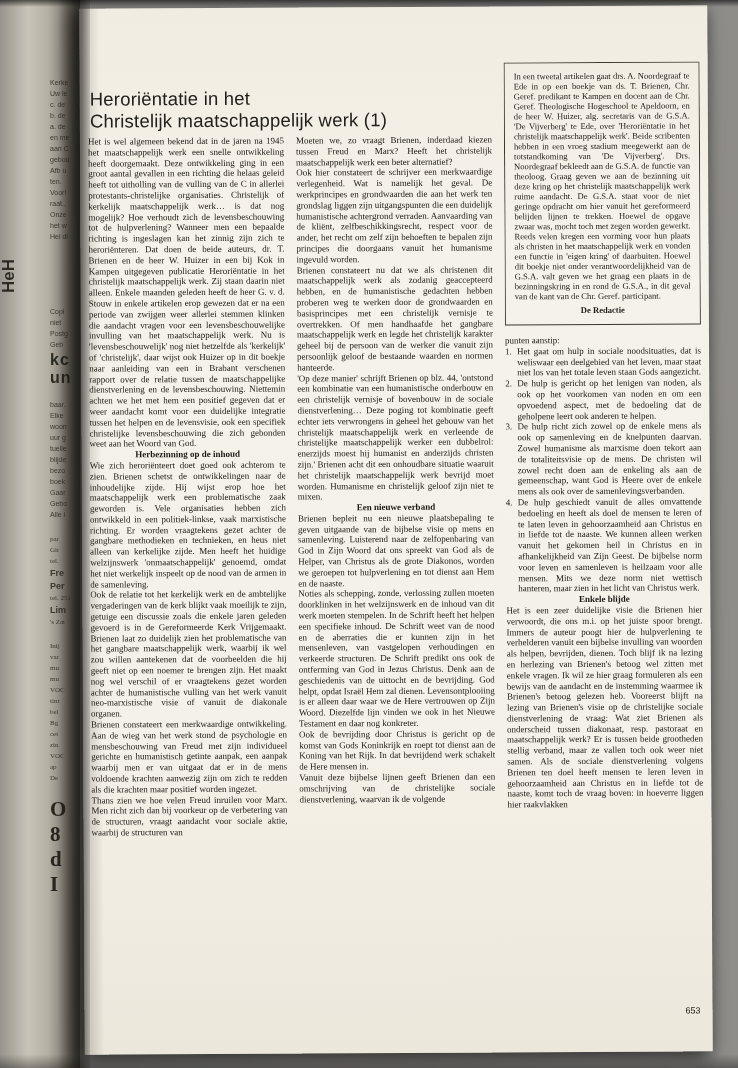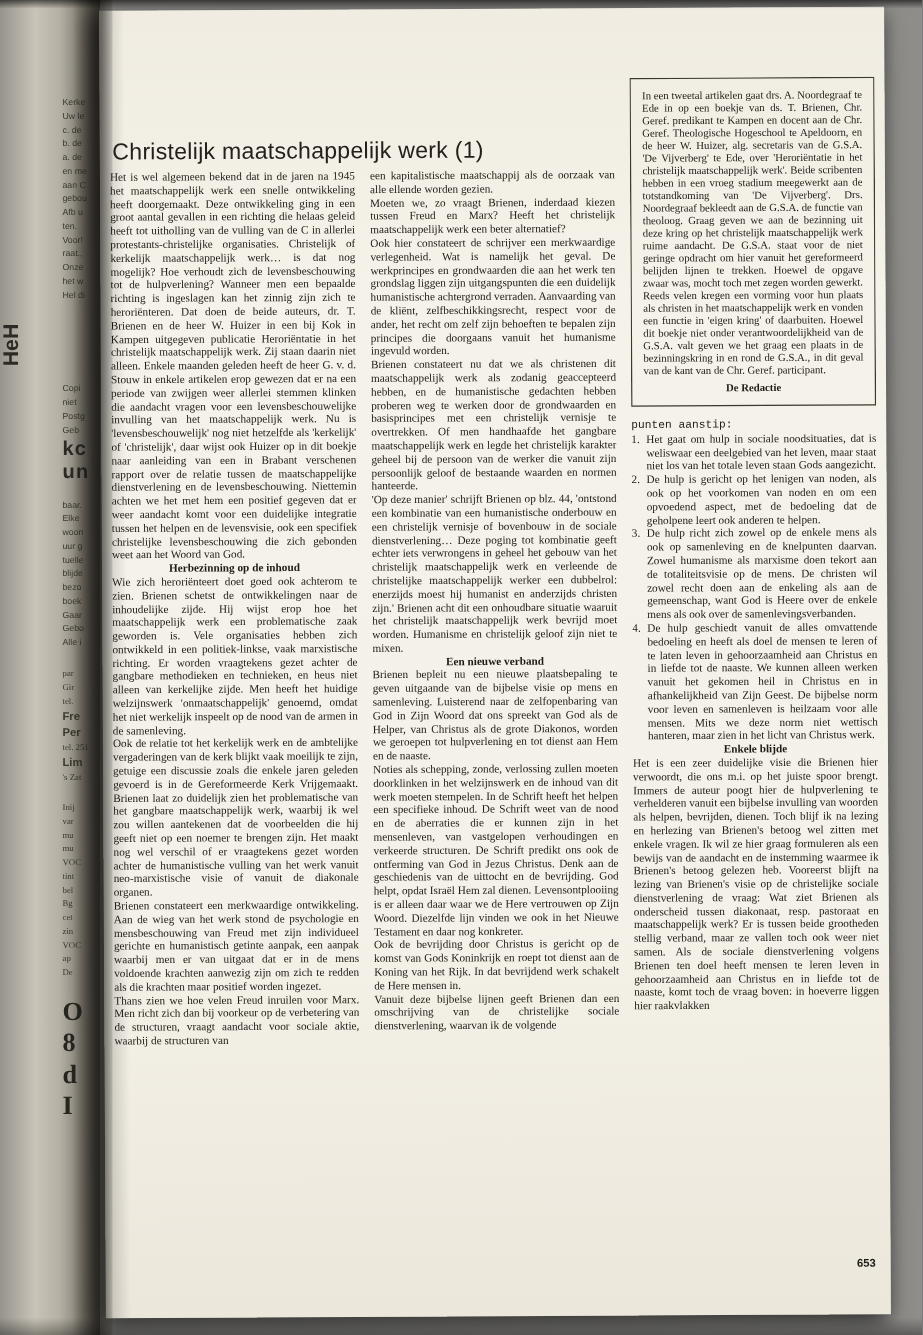--- a/index.html
+++ b/index.html
@@ -35,25 +35,25 @@
   .pagetitle{position:absolute;left:2px;top:12px;width:420px;color:#22211d;
     font-family:"Liberation Sans",sans-serif;font-size:18.5px;line-height:22px;font-weight:400;letter-spacing:.2px;}
   .cols{position:absolute;inset:0;display:flex;gap:12px;}
   .col{width:196px;overflow:hidden;color:#1d1b16;font-size:9px;line-height:10.8px;text-align:justify;}
   .col.padded{padding-top:72px;box-sizing:border-box;}
   .col p{margin:0;}
   .bh{font-weight:bold;margin-top:7px;margin-bottom:1px;text-align:center;}
   .infobox{border:1px solid #3a382f;padding:8px 9px 9px 9px;margin-bottom:10px;font-size:8.6px;line-height:10px;}
   .infobox .boxtext{font-style:normal;}
   .sig{text-align:center;font-weight:bold;margin-top:4px;}
-  .lead{margin:0;font-family:Liberation Mono, monospace;}
+  .lead{margin:0;}
   .li{position:relative;padding-left:12px;margin:0;}
   .li .num{position:absolute;left:0;top:0;}
   .pageno{position:absolute;right:12px;bottom:36px;font-family:"Liberation Sans",sans-serif;
-    font-weight:bold;font-size:9px;color:#1d1b16;}
+    font-weight:normal;font-size:9px;color:#1d1b16;}
 </style>
 </head>
 <body>
 
 <div class="scan">
 
   <div class="left-strip">
     <div class="f">Kerke</div>
     <div class="f">Uw le</div>
     <div class="f">c. de</div>
@@ -113,37 +113,36 @@
     <div class="f fh">d</div>
     <div class="f fh">I</div>
   </div>
 
   <div class="fold"></div>
 
   <div class="page">
     <div class="content">
 
       <h1 class="pagetitle">
-        <br>
+        <span>Heroriëntatie in het</span><br>
         <span>Christelijk maatschappelijk werk (1)</span>
       </h1>
 
       <div class="cols">
 
         <div class="col padded">
           <p>Het is wel algemeen bekend dat in de jaren na 1945 het maatschappelijk werk een snelle ontwikkeling heeft doorgemaakt. Deze ontwikkeling ging in een groot aantal gevallen in een richting die helaas geleid heeft tot uitholling van de vulling van de C in allerlei protestants-christelijke organisaties. Christelijk of kerkelijk maatschappelijk werk… is dat nog mogelijk? Hoe verhoudt zich de levensbeschouwing tot de hulpverlening? Wanneer men een bepaalde richting is ingeslagen kan het zinnig zijn zich te heroriënteren. Dat doen de beide auteurs, dr. T. Brienen en de heer W. Huizer in een bij Kok in Kampen uitgegeven publicatie Heroriëntatie in het christelijk maatschappelijk werk. Zij staan daarin niet alleen. Enkele maanden geleden heeft de heer G. v. d. Stouw in enkele artikelen erop gewezen dat er na een periode van zwijgen weer allerlei stemmen klinken die aandacht vragen voor een levensbeschouwelijke invulling van het maatschappelijk werk. Nu is 'levensbeschouwelijk' nog niet hetzelfde als 'kerkelijk' of 'christelijk', daar wijst ook Huizer op in dit boekje naar aanleiding van een in Brabant verschenen rapport over de relatie tussen de maatschappelijke dienstverlening en de levensbeschouwing. Niettemin achten we het met hem een positief gegeven dat er weer aandacht komt voor een duidelijke integratie tussen het helpen en de levensvisie, ook een specifiek christelijke levensbeschouwing die zich gebonden weet aan het Woord van God.</p>
           <p class="bh">Herbezinning op de inhoud</p>
           <p>Wie zich heroriënteert doet goed ook achterom te zien. Brienen schetst de ontwikkelingen naar de inhoudelijke zijde. Hij wijst erop hoe het maatschappelijk werk een problematische zaak geworden is. Vele organisaties hebben zich ontwikkeld in een politiek-linkse, vaak marxistische richting. Er worden vraagtekens gezet achter de gangbare methodieken en technieken, en heus niet alleen van kerkelijke zijde. Men heeft het huidige welzijnswerk 'onmaatschappelijk' genoemd, omdat het niet werkelijk inspeelt op de nood van de armen in de samenleving.</p>
           <p>Ook de relatie tot het kerkelijk werk en de ambtelijke vergaderingen van de kerk blijkt vaak moeilijk te zijn, getuige een discussie zoals die enkele jaren geleden gevoerd is in de Gereformeerde Kerk Vrijgemaakt. Brienen laat zo duidelijk zien het problematische van het gangbare maatschappelijk werk, waarbij ik wel zou willen aantekenen dat de voorbeelden die hij geeft niet op een noemer te brengen zijn. Het maakt nog wel verschil of er vraagtekens gezet worden achter de humanistische vulling van het werk vanuit neo-marxistische visie of vanuit de diakonale organen.</p>
           <p>Brienen constateert een merkwaardige ontwikkeling. Aan de wieg van het werk stond de psychologie en mensbeschouwing van Freud met zijn individueel gerichte en humanistisch getinte aanpak, een aanpak waarbij men er van uitgaat dat er in de mens voldoende krachten aanwezig zijn om zich te redden als die krachten maar positief worden ingezet.</p>
           <p>Thans zien we hoe velen Freud inruilen voor Marx. Men richt zich dan bij voorkeur op de verbetering van de structuren, vraagt aandacht voor sociale aktie, waarbij de structuren van</p>
         </div>
 
         <div class="col padded">
-          <p>een kapitalistische maatschappij als de oorzaak van alle ellende worden gezien.</p>
           <p>Moeten we, zo vraagt Brienen, inderdaad kiezen tussen Freud en Marx? Heeft het christelijk maatschappelijk werk een beter alternatief?</p>
           <p>Ook hier constateert de schrijver een merkwaardige verlegenheid. Wat is namelijk het geval. De werkprincipes en grondwaarden die aan het werk ten grondslag liggen zijn uitgangspunten die een duidelijk humanistische achtergrond verraden. Aanvaarding van de kliënt, zelfbeschikkingsrecht, respect voor de ander, het recht om zelf zijn behoeften te bepalen zijn principes die doorgaans vanuit het humanisme ingevuld worden.</p>
           <p>Brienen constateert nu dat we als christenen dit maatschappelijk werk als zodanig geaccepteerd hebben, en de humanistische gedachten hebben proberen weg te werken door de grondwaarden en basisprincipes met een christelijk vernisje te overtrekken. Of men handhaafde het gangbare maatschappelijk werk en legde het christelijk karakter geheel bij de persoon van de werker die vanuit zijn persoonlijk geloof de bestaande waarden en normen hanteerde.</p>
           <p>'Op deze manier' schrijft Brienen op blz. 44, 'ontstond een kombinatie van een humanistische onderbouw en een christelijk vernisje of bovenbouw in de sociale dienstverlening… Deze poging tot kombinatie geeft echter iets verwrongens in geheel het gebouw van het christelijk maatschappelijk werk en verleende de christelijke maatschappelijk werker een dubbelrol: enerzijds moest hij humanist en anderzijds christen zijn.' Brienen acht dit een onhoudbare situatie waaruit het christelijk maatschappelijk werk bevrijd moet worden. Humanisme en christelijk geloof zijn niet te mixen.</p>
           <p class="bh">Een nieuwe verband</p>
           <p>Brienen bepleit nu een nieuwe plaatsbepaling te geven uitgaande van de bijbelse visie op mens en samenleving. Luisterend naar de zelfopenbaring van God in Zijn Woord dat ons spreekt van God als de Helper, van Christus als de grote Diakonos, worden we geroepen tot hulpverlening en tot dienst aan Hem en de naaste.</p>
           <p>Noties als schepping, zonde, verlossing zullen moeten doorklinken in het welzijnswerk en de inhoud van dit werk moeten stempelen. In de Schrift heeft het helpen een specifieke inhoud. De Schrift weet van de nood en de aberraties die er kunnen zijn in het mensenleven, van vastgelopen verhoudingen en verkeerde structuren. De Schrift predikt ons ook de ontferming van God in Jezus Christus. Denk aan de geschiedenis van de uittocht en de bevrijding. God helpt, opdat Israël Hem zal dienen. Levensontplooiing is er alleen daar waar we de Here vertrouwen op Zijn Woord. Diezelfde lijn vinden we ook in het Nieuwe Testament en daar nog konkreter.</p>
           <p>Ook de bevrijding door Christus is gericht op de komst van Gods Koninkrijk en roept tot dienst aan de Koning van het Rijk. In dat bevrijdend werk schakelt de Here mensen in.</p>
           <p>Vanuit deze bijbelse lijnen geeft Brienen dan een omschrijving van de christelijke sociale dienstverlening, waarvan ik de volgende</p>
         </div>

